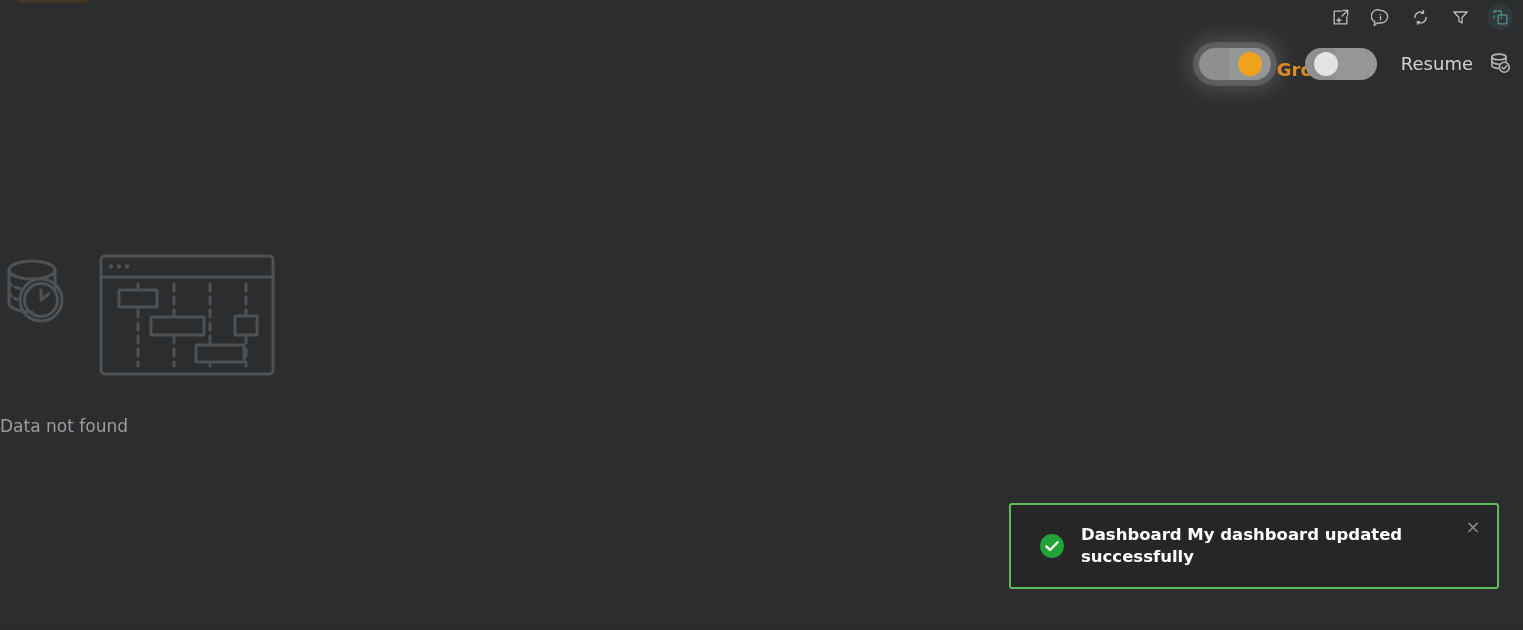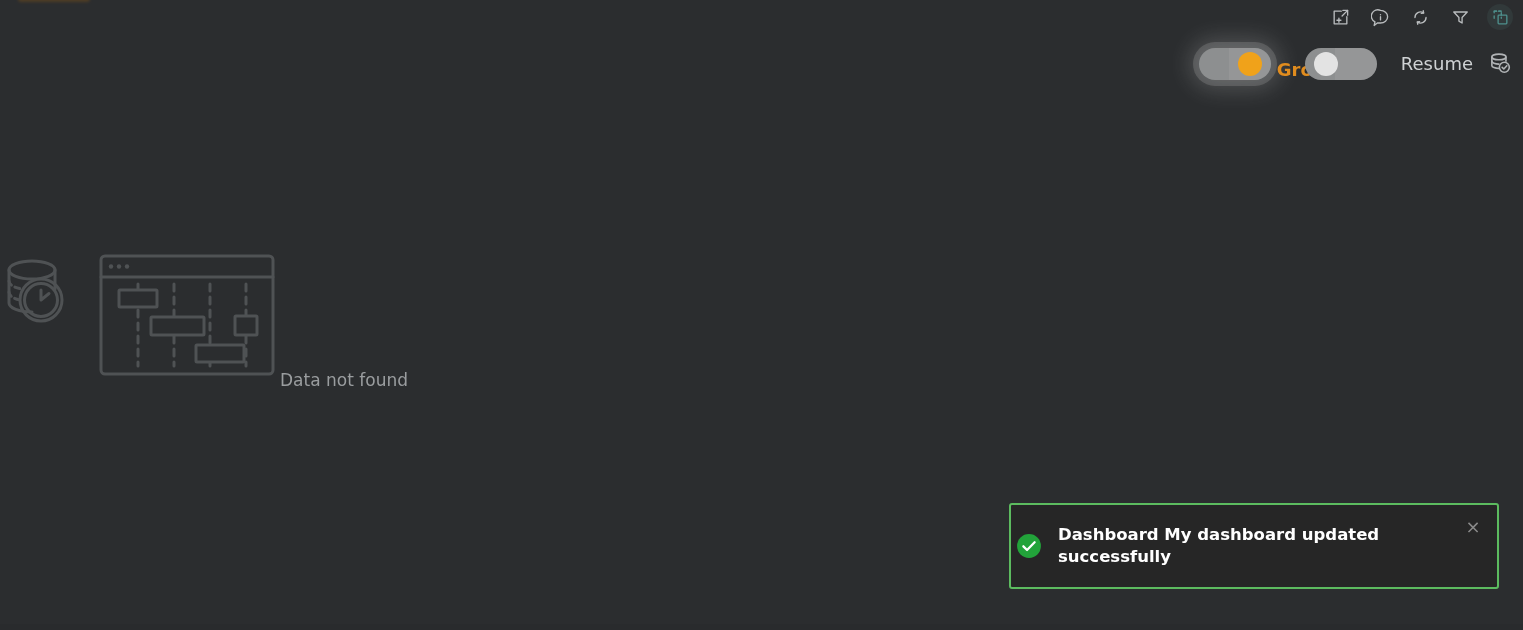--- a/index.html
+++ b/index.html
@@ -134,22 +134,22 @@
   }
   .toggle-2 { position: relative; z-index: 1; }
 
   
   .empty-state {
     position: absolute;
     left: 0;
     top: 250px;
     width: 1227px;
     display: flex;
-    flex-direction: row;
-    align-items: flex-end;
+    flex-direction: column;
+    align-items: flex-start;
   }
   .empty-art {
     position: relative;
     width: 280px;
     height: 140px;
   }
   .empty-text {
     margin-top: 26px;
     font-size: 17px;
     color: #9a9d9f;
@@ -160,21 +160,21 @@
     position: absolute;
     left: 1009px;
     top: 503px;
     width: 490px;
     height: 86px;
     background: #262626;
     border: 2px solid #5cbb5f;
     border-radius: 3px;
     display: flex;
     align-items: center;
-    padding: 0 5px;
+    padding: 0 28px;
   }
   .toast-icon {
     width: 26px;
     height: 26px;
     flex: none;
     margin-right: 16px;
   }
   .toast-msg {
     font-size: 16.5px;
     font-weight: bold;

